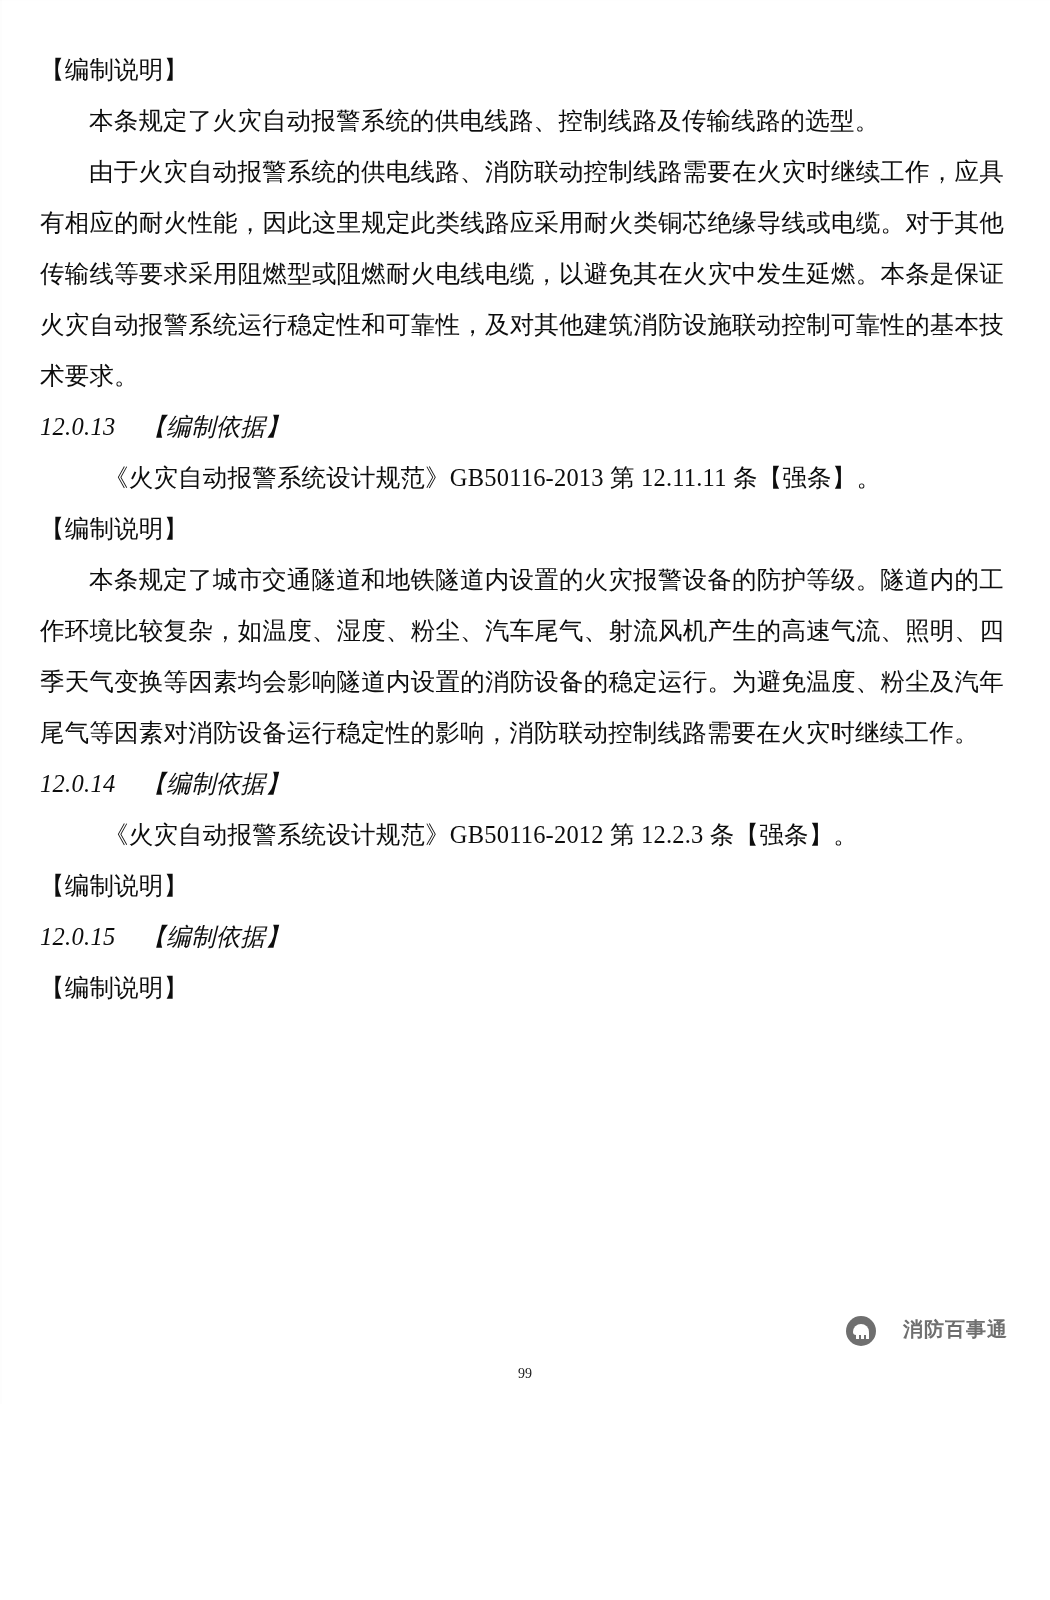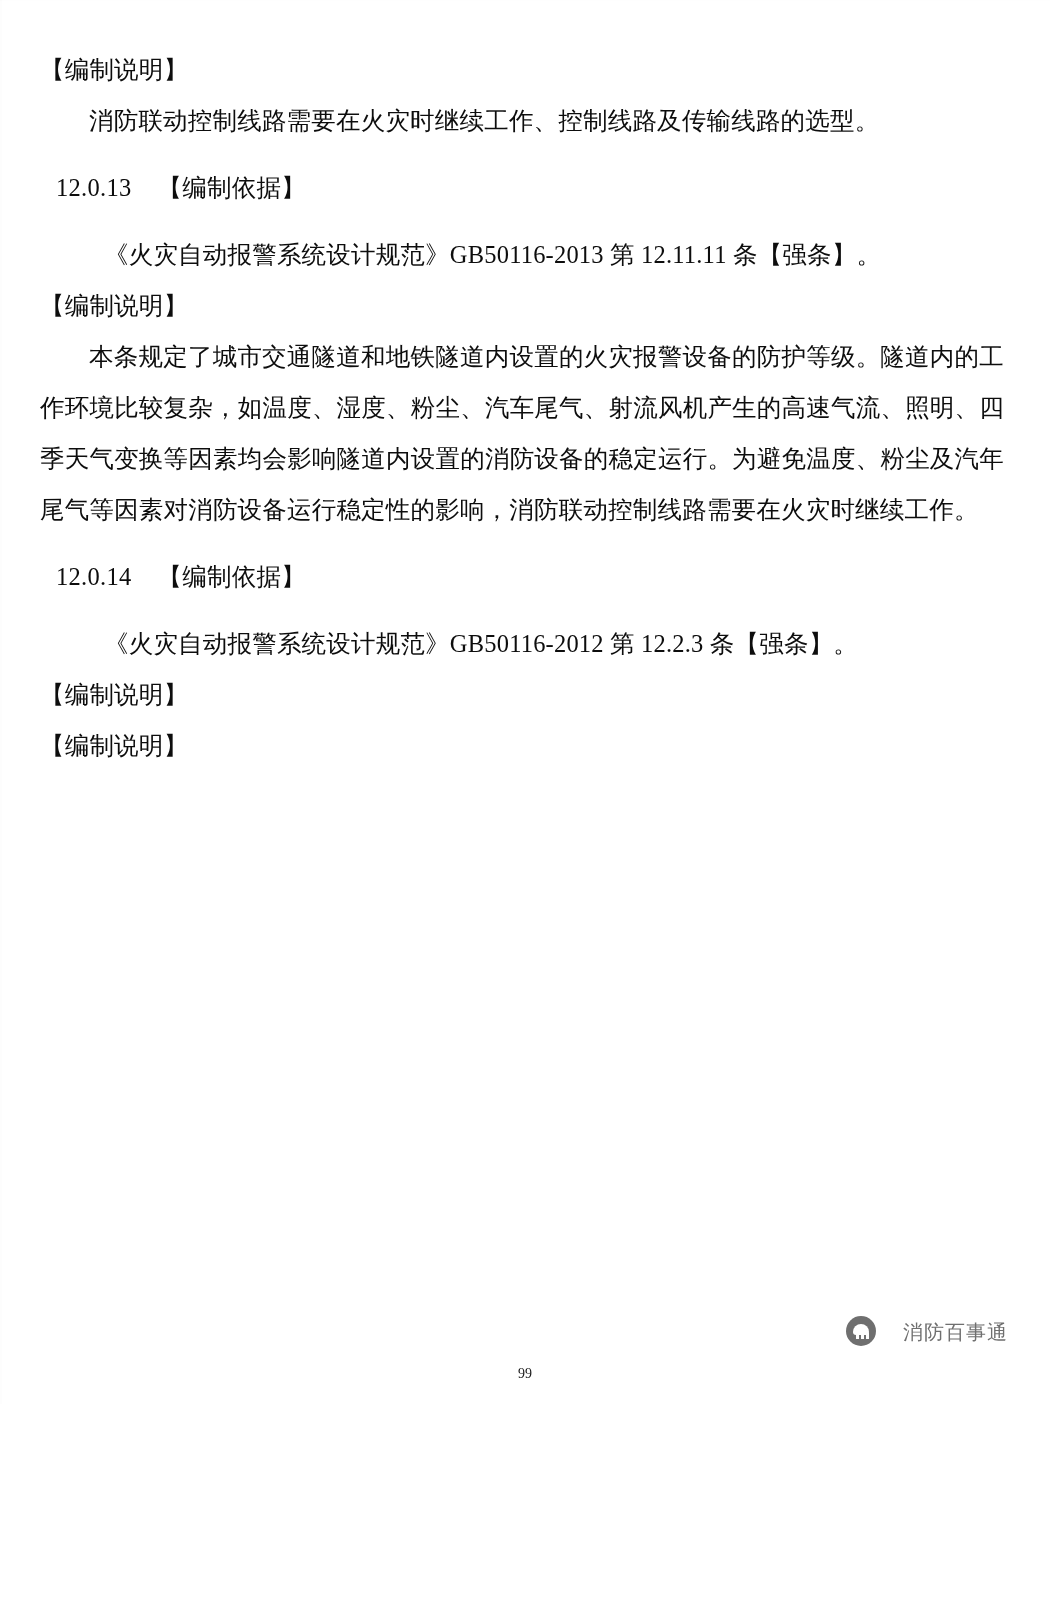--- a/index.html
+++ b/index.html
@@ -33,22 +33,23 @@
     margin: 0;
     text-indent: 0;
   }
   .para.indent {
     text-indent: 49px;
   }
   .para.indent2 {
     text-indent: 64px;
   }
   .heading {
-    margin: 16px;
+    margin: 0;
     white-space: pre;
+    font-style: italic;
   }
   .heading .num {
     letter-spacing: 0.3px;
   }
   .heading .gap {
     display: inline-block;
     width: 26px;
   }
   .footer-page {
     position: absolute;
@@ -58,25 +59,26 @@
     text-align: center;
     font-size: 14px;
     font-family: "Liberation Serif", serif;
     color: #1a1a1a;
   }
   .wm {
     position: absolute;
     right: 42px;
     bottom: 58px;
     display: flex;
-    align-items: flex-end;
+    align-items: flex-start;
     gap: 27px;
     color: #6f6f6f;
     font-family: "Liberation Sans", sans-serif;
     font-size: 20px;
+    font-weight: bold;
   }
   .wm-logo {
     width: 30px;
     height: 30px;
     border-radius: 50%;
     background: #6f6f6f;
     position: relative;
     flex: none;
   }
   .wm-logo::before {
@@ -115,38 +117,40 @@
 </style>
 </head>
 <body>
 
 <div class="page">
 
   <div class="doc-body">
 
     <p class="para">【编制说明】</p>
 
-    <p class="para indent">消防联动控制线路需要在火灾时继续工作、控制线路及传输线路的选型。</p>
+    <p class="para indent">本条规定了火灾自动报警系统的供电线路、控制线路及传输线路的选型。</p>
 
+    <p class="para indent">由于火灾自动报警系统的供电线路、消防联动控制线路需要在火灾时继续工作，应具有相应的耐火性能，因此这里规定此类线路应采用耐火类铜芯绝缘导线或电缆。对于其他传输线等要求采用阻燃型或阻燃耐火电线电缆，以避免其在火灾中发生延燃。本条是保证火灾自动报警系统运行稳定性和可靠性，及对其他建筑消防设施联动控制可靠性的基本技术要求。</p>
 
     <p class="heading"><span class="num">12.0.13</span><span class="gap"></span><span>【编制依据】</span></p>
 
     <p class="para indent2">《火灾自动报警系统设计规范》GB50116-2013 第 12.11.11 条【强条】。</p>
 
     <p class="para">【编制说明】</p>
 
     <p class="para indent">本条规定了城市交通隧道和地铁隧道内设置的火灾报警设备的防护等级。隧道内的工作环境比较复杂，如温度、湿度、粉尘、汽车尾气、射流风机产生的高速气流、照明、四季天气变换等因素均会影响隧道内设置的消防设备的稳定运行。为避免温度、粉尘及汽年尾气等因素对消防设备运行稳定性的影响，消防联动控制线路需要在火灾时继续工作。</p>
 
     <p class="heading"><span class="num">12.0.14</span><span class="gap"></span><span>【编制依据】</span></p>
 
     <p class="para indent2">《火灾自动报警系统设计规范》GB50116-2012 第 12.2.3 条【强条】。</p>
 
     <p class="para">【编制说明】</p>
 
 
+    <p class="heading"><span class="num">12.0.15</span><span class="gap"></span><span>【编制依据】</span></p>
 
 
     <p class="para">【编制说明】</p>
 
 
   </div>
 
   <div class="wm">
     <span class="wm-logo"></span>
     <span class="wm-text">消防百事通</span>

